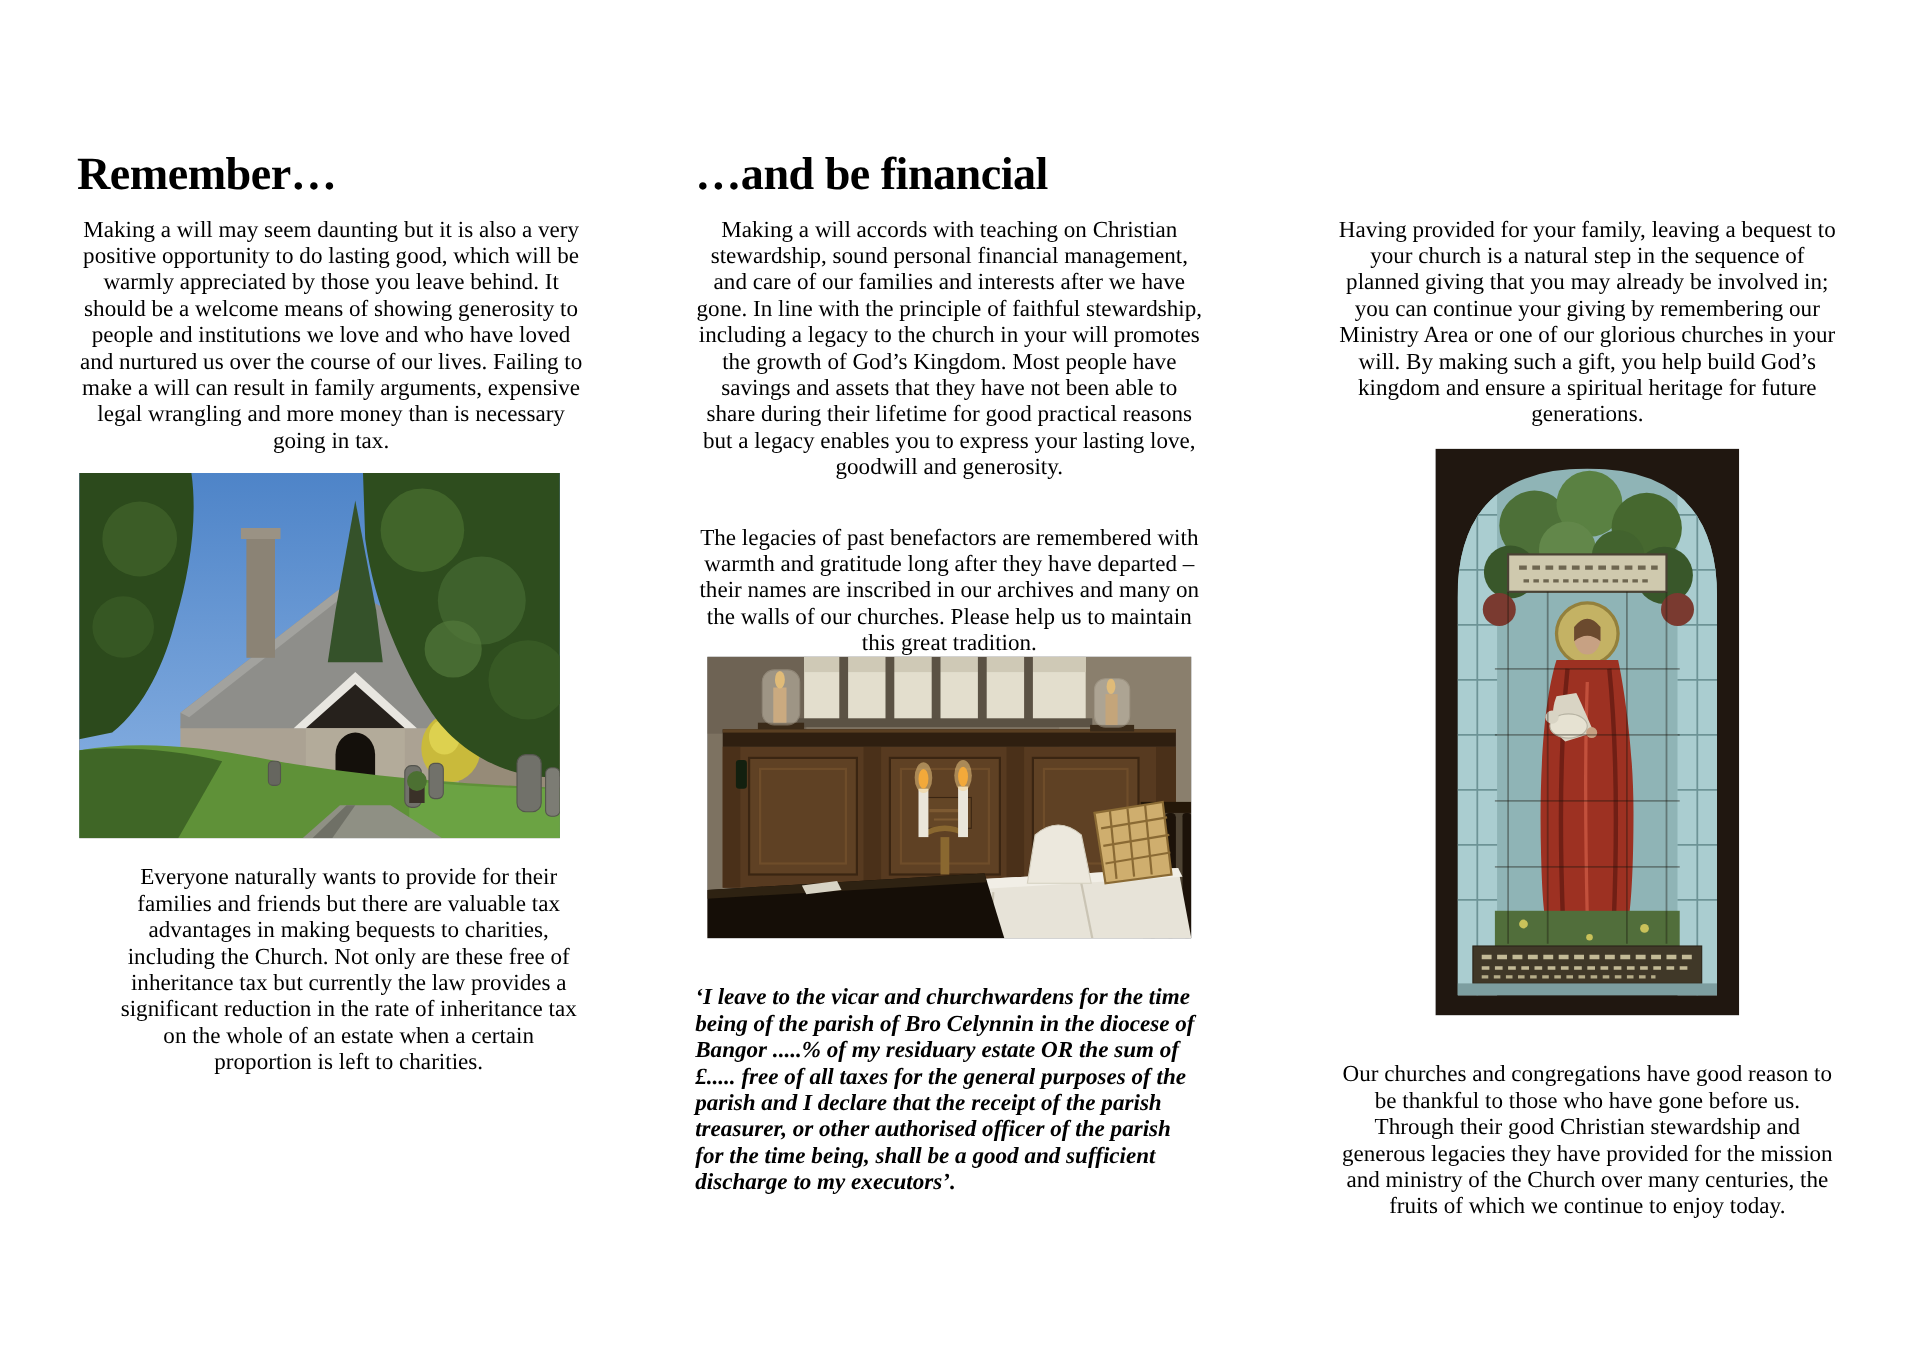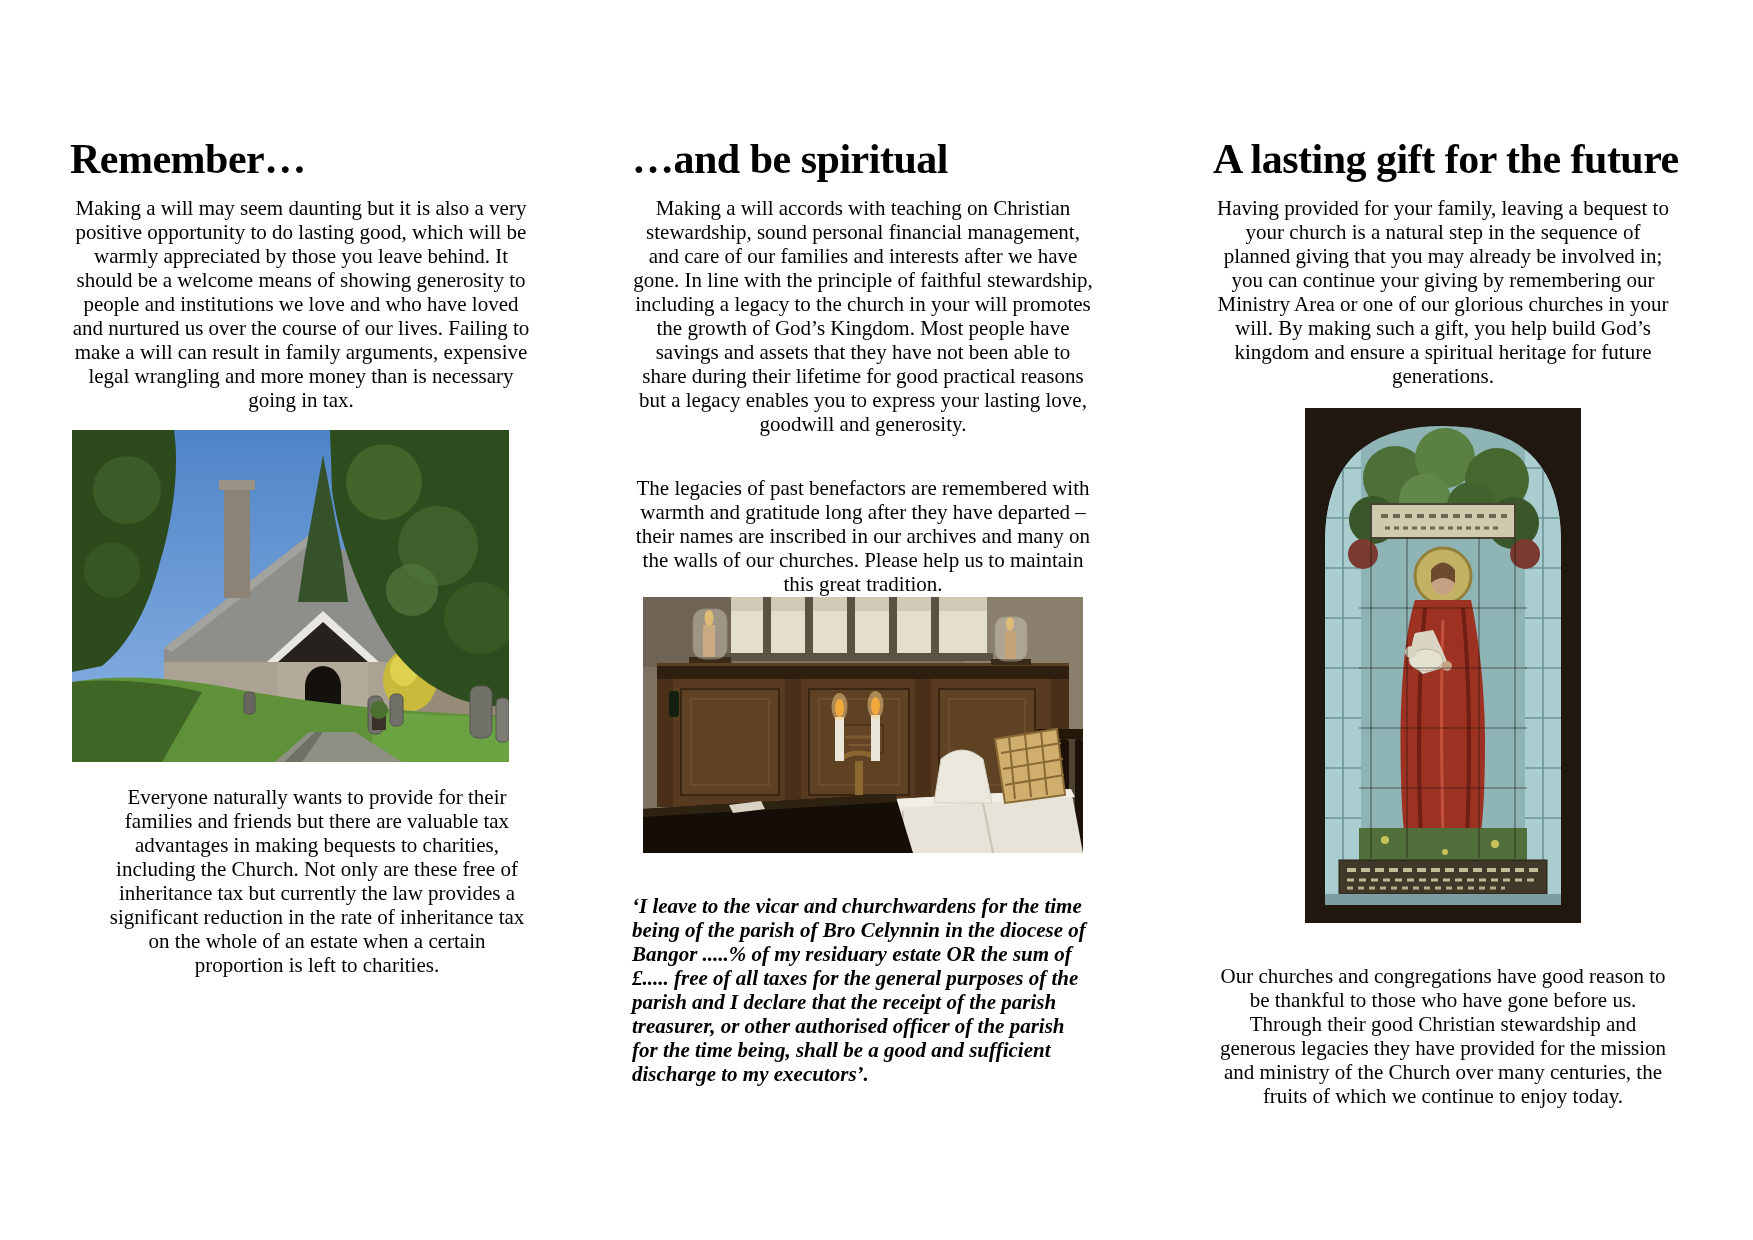--- a/index.html
+++ b/index.html
@@ -107,21 +107,21 @@
 
       <rect x="300" y="284" width="14" height="16" fill="#3a3128"></rect>
       <circle cx="307" cy="280" r="9" fill="#4c7032"></circle>
     </svg>
   </div>
 
   <p class="body-text para-second">Everyone naturally wants to provide for their families and friends but there are valuable tax advantages in making bequests to charities, including the Church. Not only are these free of inheritance tax but currently the law provides a significant reduction in the rate of inheritance tax on the whole of an estate when a certain proportion is left to charities.</p>
 </section>
 
 <section class="column" id="col2">
-  <h1 class="heading">…and be spiritual</h1>
+  <h1 class="heading">…and be financial</h1>
   <p class="body-text para-first">Making a will accords with teaching on Christian stewardship, sound personal financial management, and care of our families and interests after we have gone. In line with the principle of faithful stewardship, including a legacy to the church in your will promotes the growth of God’s Kingdom. Most people have savings and assets that they have not been able to share during their lifetime for good practical reasons but a legacy enables you to express your lasting love, goodwill and generosity.</p>
   <p class="body-text para-second">The legacies of past benefactors are remembered with warmth and gratitude long after they have departed – their names are inscribed in our archives and many on the walls of our churches. Please help us to maintain this great tradition.</p>
 
   <div class="photo-frame">
     <svg width="440" height="256" viewBox="0 0 440 256">
       <rect width="440" height="256" fill="#7d7261"></rect>
       <rect x="320" y="0" width="120" height="140" fill="#8d8271" opacity="0.8"></rect>
       <rect x="0" y="0" width="90" height="70" fill="#6e6354"></rect>
 
       <rect x="88" y="0" width="256" height="60" fill="#e3decd"></rect>
@@ -220,21 +220,20 @@
       <rect x="26" y="94" width="10" height="26" rx="3" fill="#13200f"></rect>
     </svg>
   </div>
 
   <div class="wording-block">
     <p class="wording-body">‘I leave to the vicar and churchwardens for the time being of the parish of Bro Celynnin in the diocese of Bangor .....% of my residuary estate OR the sum of £..... free of all taxes for the general purposes of the parish and I declare that the receipt of the parish treasurer, or other authorised officer of the parish for the time being, shall be  a good and sufficient discharge to my executors’.</p>
   </div>
 </section>
 
 <section class="column" id="col3">
-  <h1 class="heading">A lasting gift for the future</h1>
   <p class="body-text para-first">Having provided for your family, leaving a bequest to your church is a natural step in the sequence of planned giving that you may already be involved in; you can continue your giving by remembering our Ministry Area or one of our glorious churches in your will. By making such a gift, you help build God’s kingdom and ensure a spiritual heritage for future generations.</p>
 
   <div class="photo-frame">
     <svg width="276" height="515" viewBox="0 0 276 515">
       <defs>
         <clipPath id="arch">
           <path d="M20,135 Q20,18 138,18 Q256,18 256,135 L256,497 L20,497 Z"></path>
         </clipPath>
       </defs>
       <rect width="276" height="515" fill="#201710"></rect>

